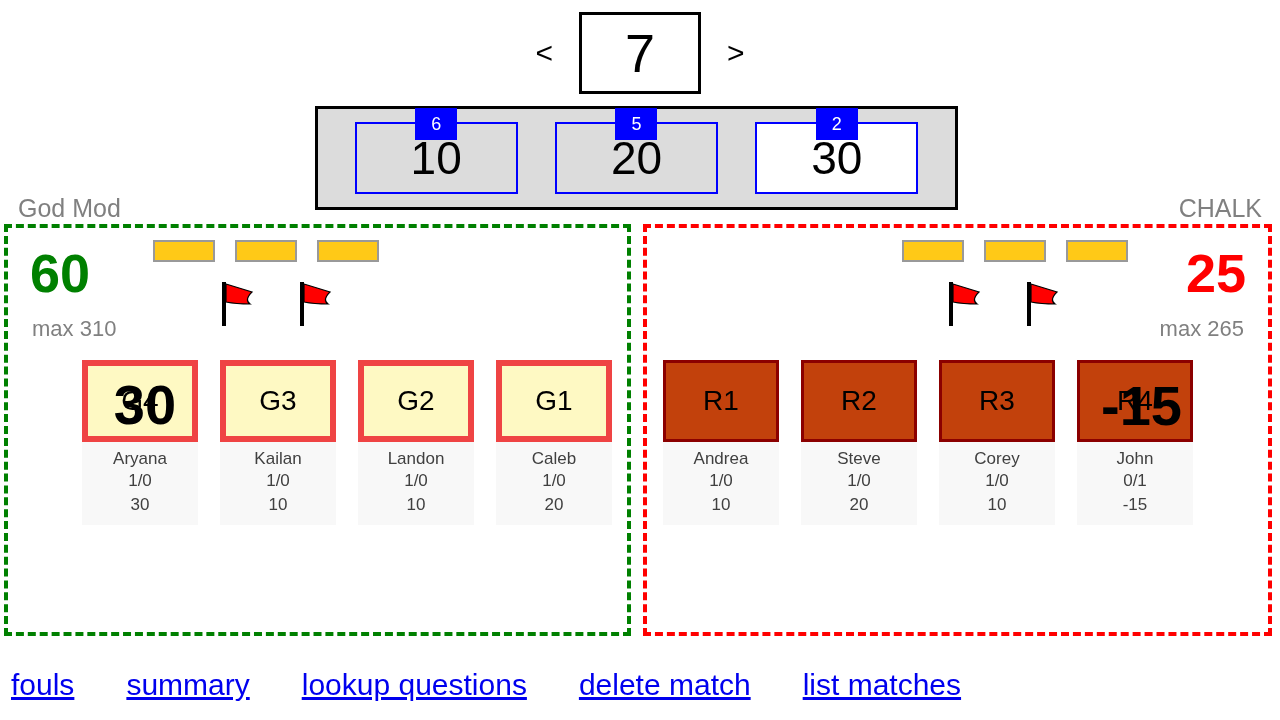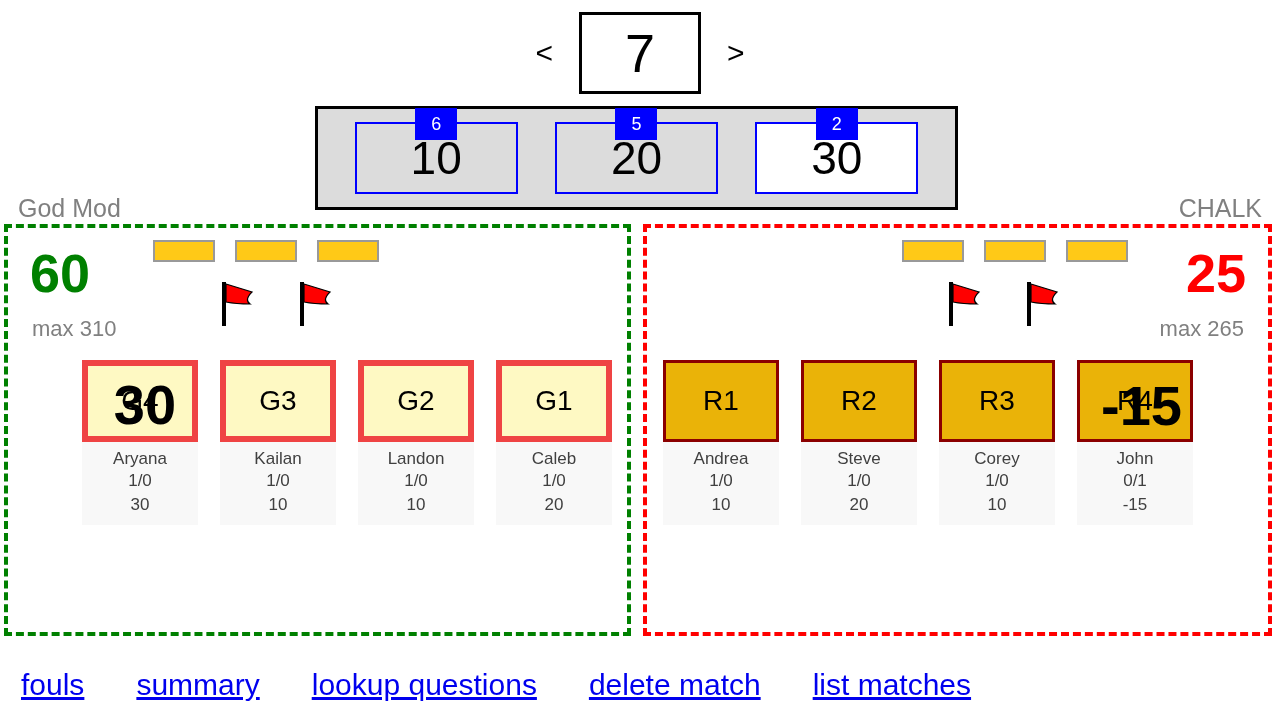--- a/index.html
+++ b/index.html
@@ -70,34 +70,34 @@
   .flag { width: 36px; height: 46px; }
 
   
   .players { position: absolute; top: 132px; display: flex; gap: 22px; }
   .panel.left  .players { left: 74px; }
   .panel.right .players { left: 16px; }
   .pcol { width: 116px; }
   .pcard { position: relative; height: 82px; display: flex;
            align-items: center; justify-content: center; }
   .pcard.g { background: #fef9c3; border: 6px solid #ef4444; }
-  .pcard.r { background: #eab308; border: 3px solid #8b0000; }
+  .pcard.r { background: #c2410c; border: 3px solid #8b0000; }
   .pcard-id { font-size: 28px; color: #000; line-height: 1; }
   .pcard-overlay { position: absolute; left: 50%; top: 56%;
                    transform: translate(-42%, -50%);
                    font-size: 56px; font-weight: bold; color: #000;
                    line-height: 1; white-space: nowrap; pointer-events: none; }
   .pstats { background: #f8f8f8; padding: 6px 2px 10px;
             text-align: center; color: #404040; font-size: 17px; line-height: 1.28; }
   .pstats .nm { display: block; }
   .pstats .rec { display: block; }
   .pstats .pts { display: block; margin-top: 2px; }
 
   
-  .links { position: absolute; left: 12px; top: 668px; width: 1033px;
+  .links { position: absolute; left: 2px; top: 668px; width: 1033px;
            display: flex; align-items: center; padding-left: 9px; }
   .links a { color: #0000ee; text-decoration: underline; font-size: 30px;
              margin-right: 52px; cursor: pointer; }
 </style>
 </head>
 <body>
 
 <div id="root">
 
   <div class="qnav">

